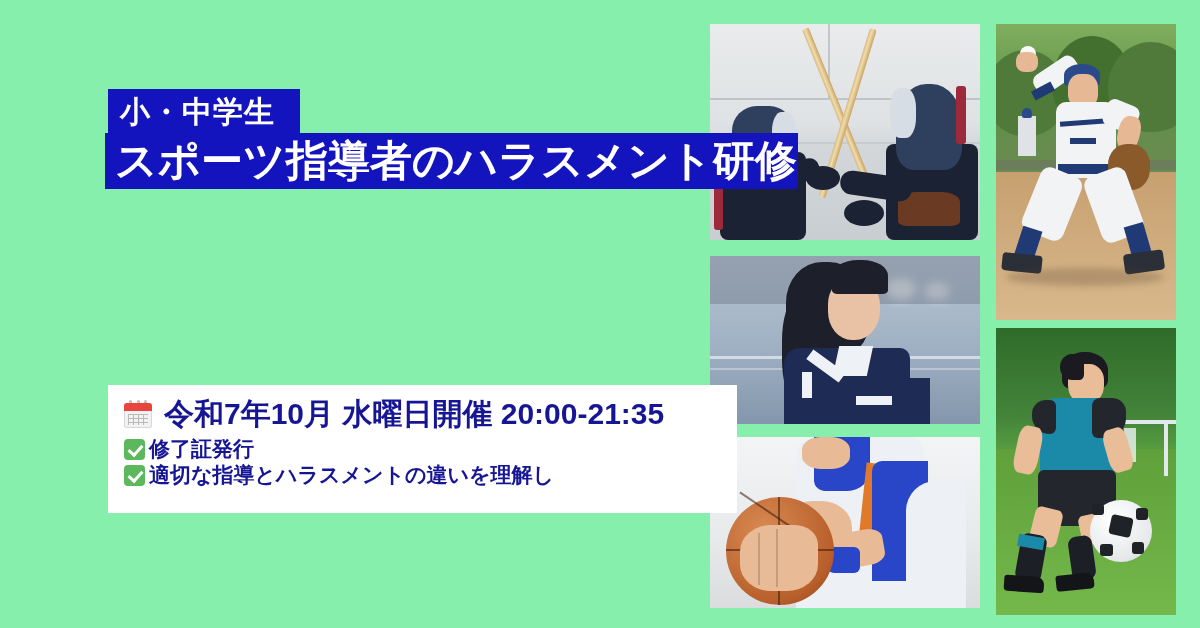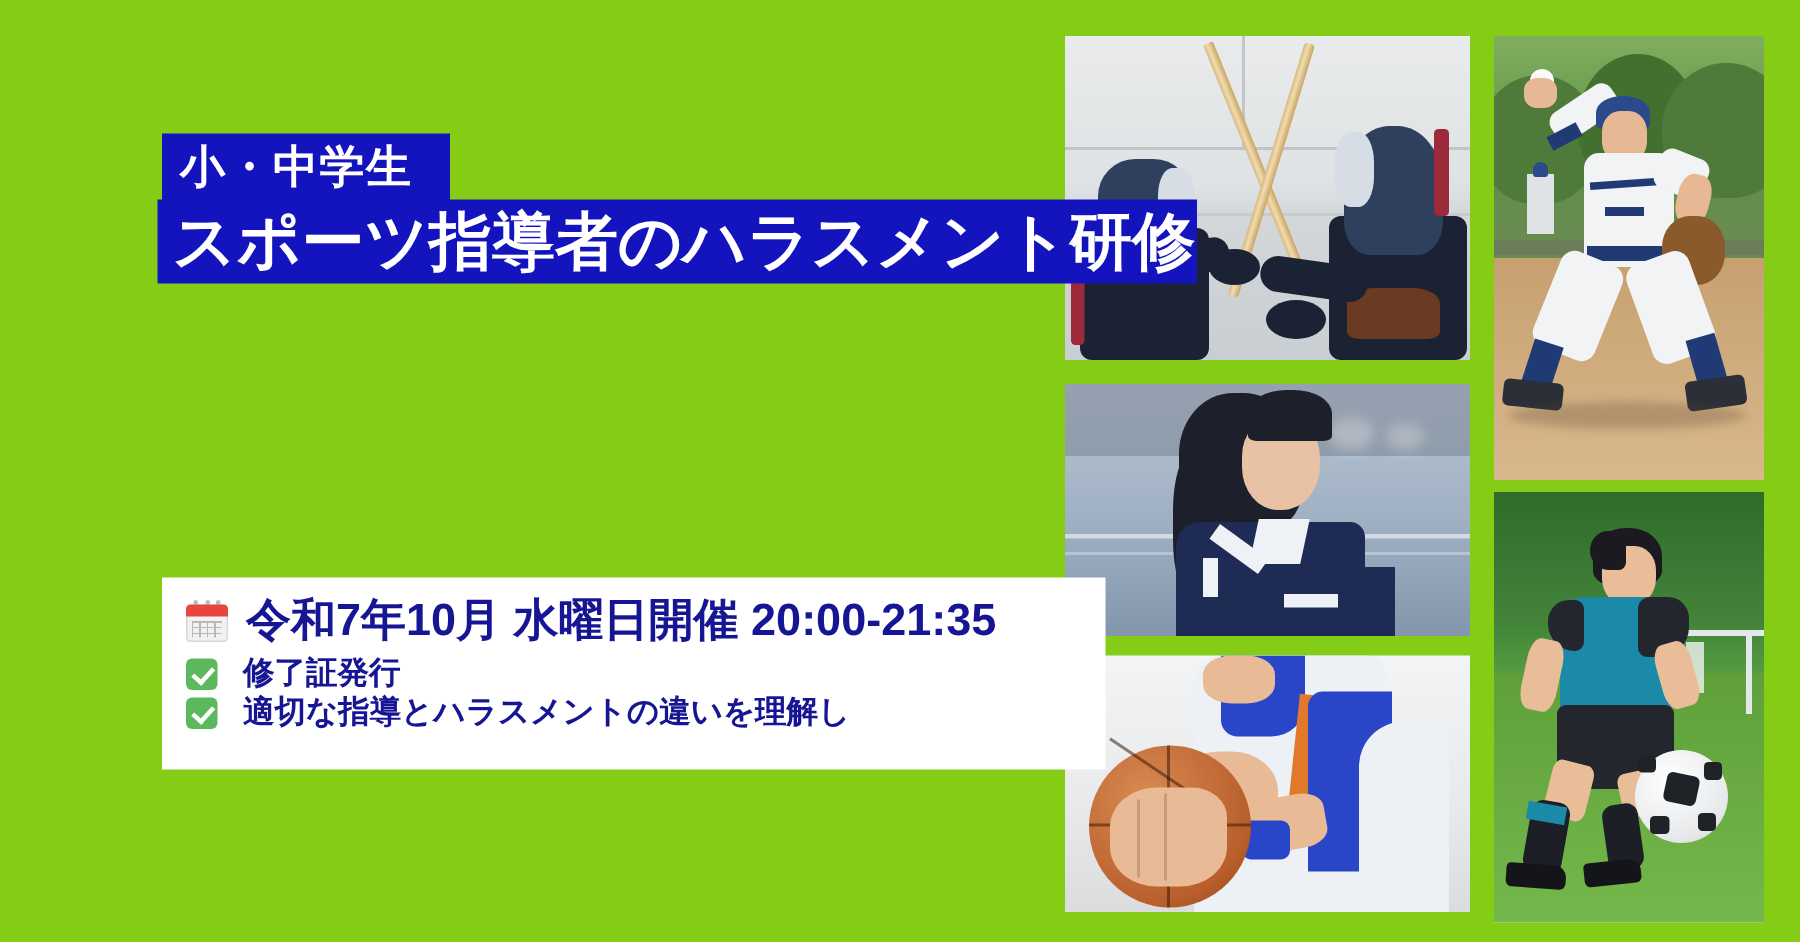--- a/index.html
+++ b/index.html
@@ -6,21 +6,21 @@
     margin: 0;
     padding: 0;
     background: #ffffff;
   }
   #poster {
     position: relative;
     width: 1200px;
     height: 628px;
     overflow: hidden;
     font-family: "Liberation Sans", "DejaVu Sans", sans-serif;
-    background: #84cc16;
+    background: #86efac;
   }
 
   
   .kicker-banner {
     position: absolute;
     left: 108px;
     top: 89px;
     width: 192px;
     height: 45px;
     background: #1414BE;
@@ -167,21 +167,20 @@
     border: solid #ffffff;
     border-width: 0 3px 3px 0;
     transform: rotate(42deg);
   }
   .info-bullet-text {
     color: #161695;
     font-size: 21px;
     font-weight: bold;
     line-height: 1.15;
     white-space: nowrap;
-    margin-left: 13px;
   }
 
   
   .photo {
     position: absolute;
     overflow: hidden;
     background: #cfd6dc;
   }
   .photo .ph-inner { position: absolute; inset: 0; }
 

